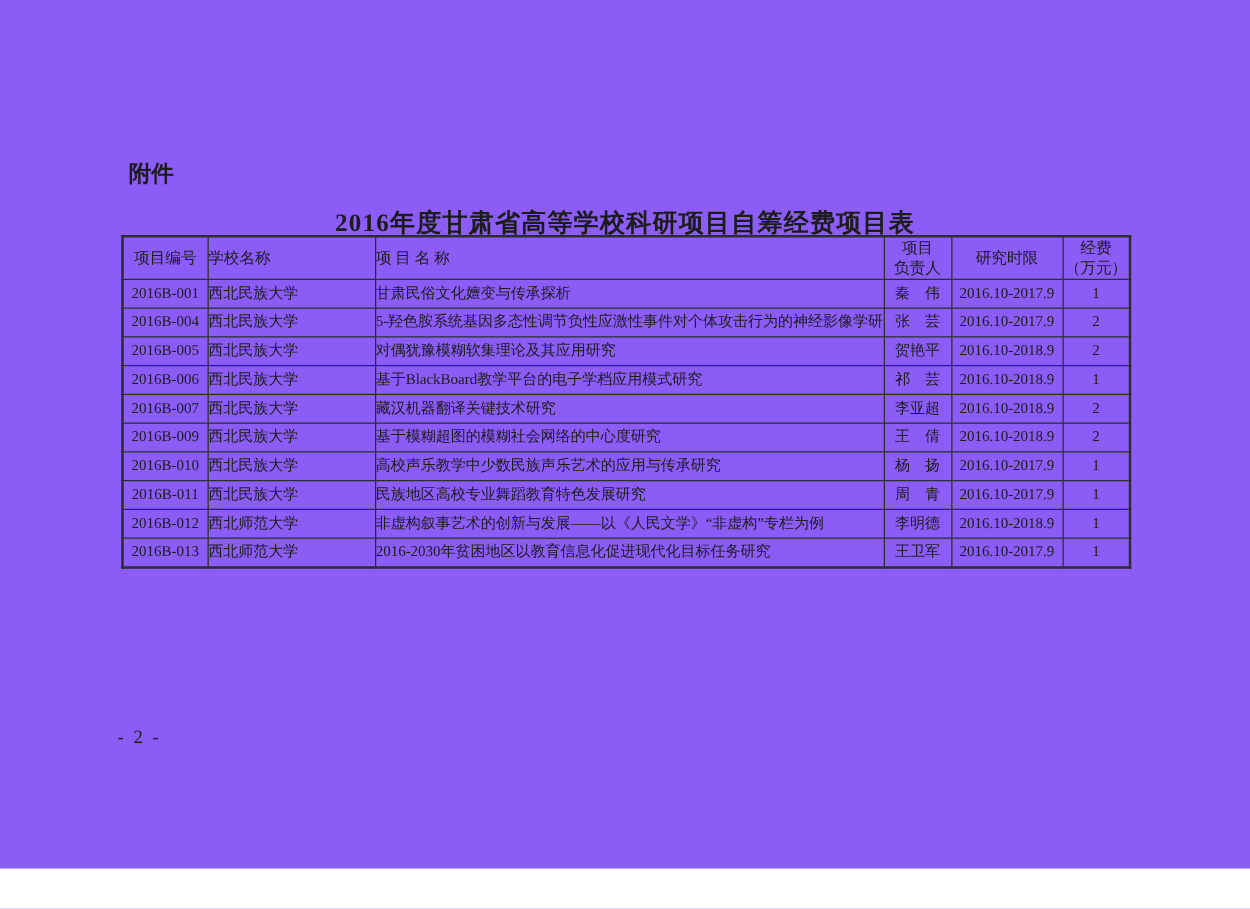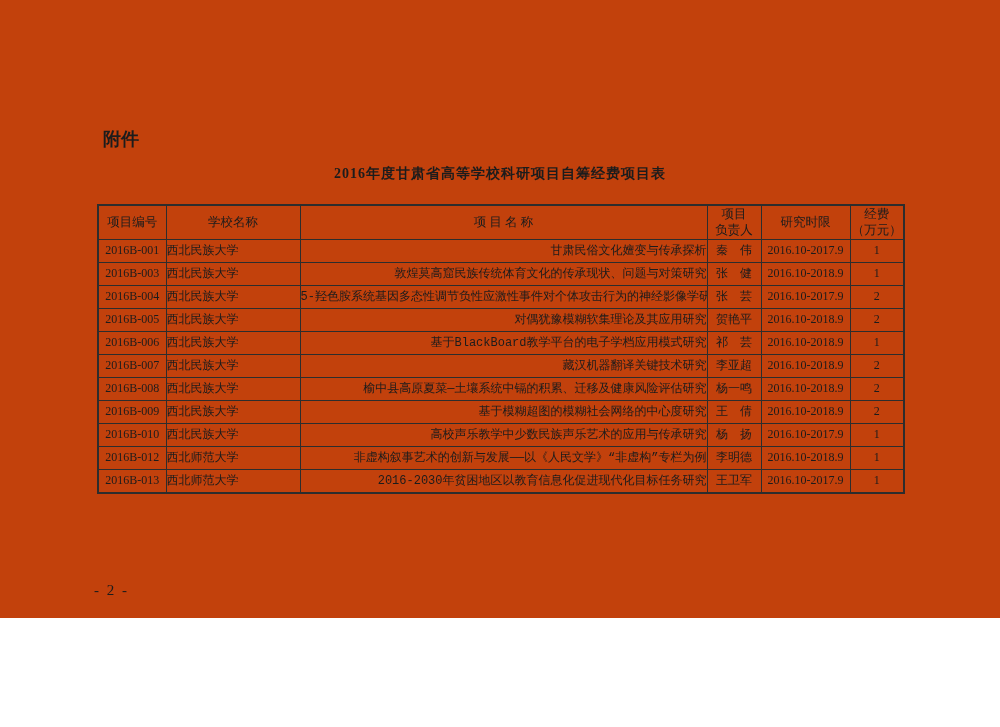--- a/index.html
+++ b/index.html
@@ -1,55 +1,55 @@
 <!DOCTYPE html>
 <html><head>
 <meta charset="utf-8">
 <style>
   html,body{margin:0;padding:0;background:#ffffff;}
   .page{
     position:relative;
-    width:1000px;height:618px;
-    background:#c2410c;
+    width:1000px;height:695px;
+    background:#8b5cf6;
     color:#1c1c1c;
     font-family:"Liberation Serif","DejaVu Serif",serif;
     overflow:hidden;
   }
   .attachment{
     position:absolute;left:103px;top:127px;
     font-size:18px;font-weight:700;
     font-family:"Liberation Sans","DejaVu Sans",sans-serif;
   }
   .doc-title{
     position:absolute;left:0;top:165px;width:1000px;
     text-align:center;
-    font-size:14px;font-weight:700;letter-spacing:1px;
+    font-size:20px;font-weight:700;letter-spacing:1px;
   }
   table.projects{
-    position:absolute;left:97px;top:204px;
+    position:absolute;left:97px;top:188px;
     width:806px;
     border-collapse:collapse;table-layout:fixed;
     border:2px solid #2d2d2d;
   }
   table.projects th,table.projects td{
     border:1px solid #2d2d2d;
     padding:0;overflow:hidden;white-space:nowrap;
   }
   thead th{
     height:32px;
     font-size:12.5px;font-weight:400;
-    text-align:center;vertical-align:middle;line-height:1.3;
+    text-align:left;vertical-align:middle;line-height:1.3;
   }
   tbody td{
     height:22px;
     font-size:12px;vertical-align:middle;
   }
   .c-no{text-align:center;}
   td.c-school{text-align:left;padding-left:9px;}
-  td.c-title{text-align:right;padding-left:12px;font-family:Liberation Mono, monospace;}
+  td.c-title{text-align:left;padding-left:12px;}
   .c-leader,.c-period,.c-fee{text-align:center;}
   .page-number{
     position:absolute;left:94px;top:582px;
     font-size:15px;letter-spacing:2px;
   }
 </style>
 </head>
 <body>
 
 <div class="page">
@@ -86,28 +86,20 @@
     <tbody>
         <tr>
       <td class="c-no">2016B-001</td>
       <td class="c-school">西北民族大学</td>
       <td class="c-title">甘肃民俗文化嬗变与传承探析</td>
       <td class="c-leader">秦　伟</td>
       <td class="c-period">2016.10-2017.9</td>
       <td class="c-fee">1</td>
     </tr>
         <tr>
-      <td class="c-no">2016B-003</td>
-      <td class="c-school">西北民族大学</td>
-      <td class="c-title">敦煌莫高窟民族传统体育文化的传承现状、问题与对策研究</td>
-      <td class="c-leader">张　健</td>
-      <td class="c-period">2016.10-2018.9</td>
-      <td class="c-fee">1</td>
-    </tr>
-        <tr>
       <td class="c-no">2016B-004</td>
       <td class="c-school">西北民族大学</td>
       <td class="c-title">5-羟色胺系统基因多态性调节负性应激性事件对个体攻击行为的神经影像学研究</td>
       <td class="c-leader">张　芸</td>
       <td class="c-period">2016.10-2017.9</td>
       <td class="c-fee">2</td>
     </tr>
         <tr>
       <td class="c-no">2016B-005</td>
       <td class="c-school">西北民族大学</td>
@@ -126,40 +118,40 @@
     </tr>
         <tr>
       <td class="c-no">2016B-007</td>
       <td class="c-school">西北民族大学</td>
       <td class="c-title">藏汉机器翻译关键技术研究</td>
       <td class="c-leader">李亚超</td>
       <td class="c-period">2016.10-2018.9</td>
       <td class="c-fee">2</td>
     </tr>
         <tr>
-      <td class="c-no">2016B-008</td>
-      <td class="c-school">西北民族大学</td>
-      <td class="c-title">榆中县高原夏菜—土壤系统中镉的积累、迁移及健康风险评估研究</td>
-      <td class="c-leader">杨一鸣</td>
-      <td class="c-period">2016.10-2018.9</td>
-      <td class="c-fee">2</td>
-    </tr>
-        <tr>
       <td class="c-no">2016B-009</td>
       <td class="c-school">西北民族大学</td>
       <td class="c-title">基于模糊超图的模糊社会网络的中心度研究</td>
       <td class="c-leader">王　倩</td>
       <td class="c-period">2016.10-2018.9</td>
       <td class="c-fee">2</td>
     </tr>
         <tr>
       <td class="c-no">2016B-010</td>
       <td class="c-school">西北民族大学</td>
       <td class="c-title">高校声乐教学中少数民族声乐艺术的应用与传承研究</td>
       <td class="c-leader">杨　扬</td>
+      <td class="c-period">2016.10-2017.9</td>
+      <td class="c-fee">1</td>
+    </tr>
+        <tr>
+      <td class="c-no">2016B-011</td>
+      <td class="c-school">西北民族大学</td>
+      <td class="c-title">民族地区高校专业舞蹈教育特色发展研究</td>
+      <td class="c-leader">周　青</td>
       <td class="c-period">2016.10-2017.9</td>
       <td class="c-fee">1</td>
     </tr>
         <tr>
       <td class="c-no">2016B-012</td>
       <td class="c-school">西北师范大学</td>
       <td class="c-title">非虚构叙事艺术的创新与发展——以《人民文学》“非虚构”专栏为例</td>
       <td class="c-leader">李明德</td>
       <td class="c-period">2016.10-2018.9</td>
       <td class="c-fee">1</td>

